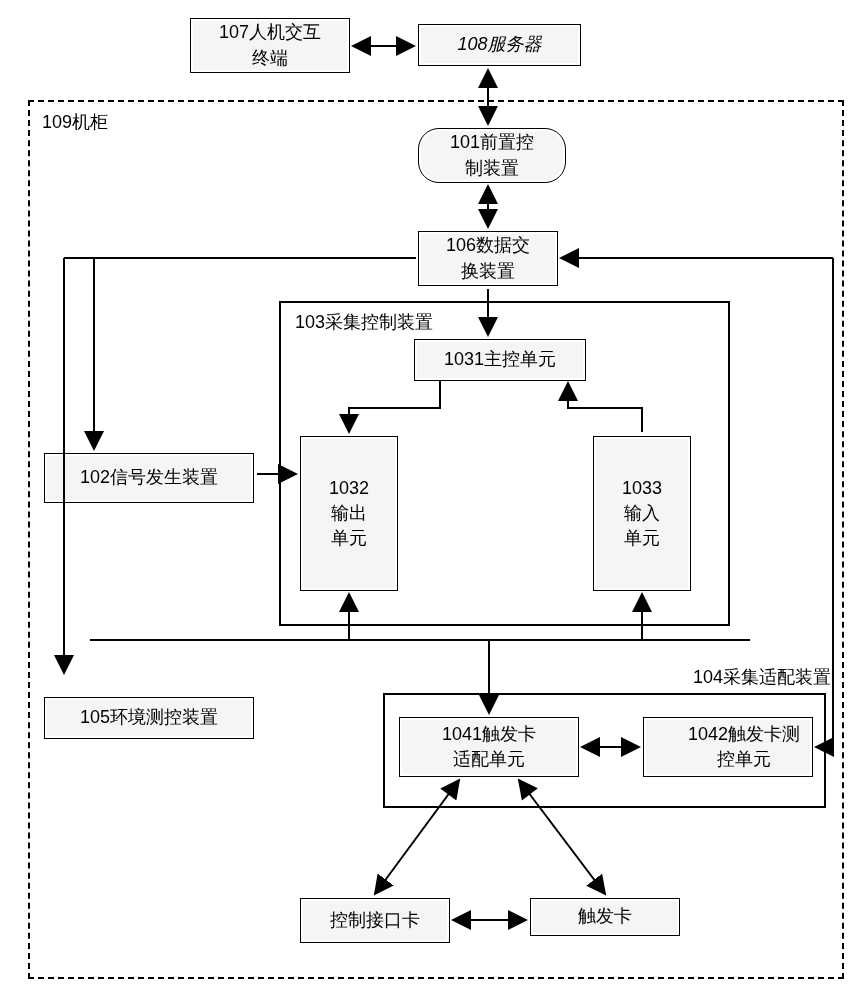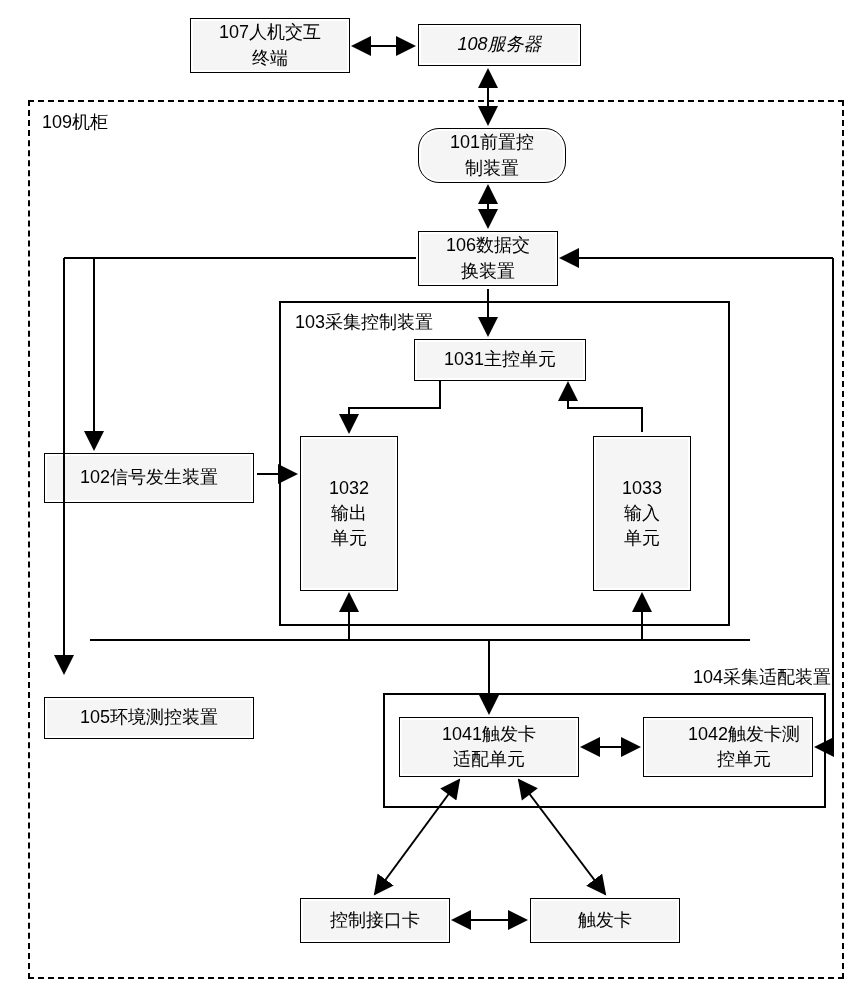--- a/index.html
+++ b/index.html
@@ -100,21 +100,21 @@
 </div>
 
 <div class="box" style="left:643px; top:717px; width:170px; height:60px;padding-left:36px;">
   <span>1042触发卡测<br>控单元</span>
 </div>
 
 <div class="box" style="left:300px; top:898px; width:150px; height:45px;">
   <span>控制接口卡</span>
 </div>
 
-<div class="box" style="left:530px; top:898px; width:150px; height:45px;">
+<div class="box" style="left:530px; top:898px; width:150px; height:38px;">
   <span>触发卡</span>
 </div>
 
 <svg class="conn" width="858" height="1000" style="left:0; top:0;">
   <defs>
     <marker id="ah" markerWidth="12" markerHeight="12" refX="9" refY="5" orient="auto">
       <path d="M0,0 L10,5 L0,10 Z" fill="#000"></path>
     </marker>
     <marker id="ahStart" markerWidth="12" markerHeight="12" refX="1" refY="5" orient="auto">
       <path d="M10,0 L0,5 L10,10 Z" fill="#000"></path>

